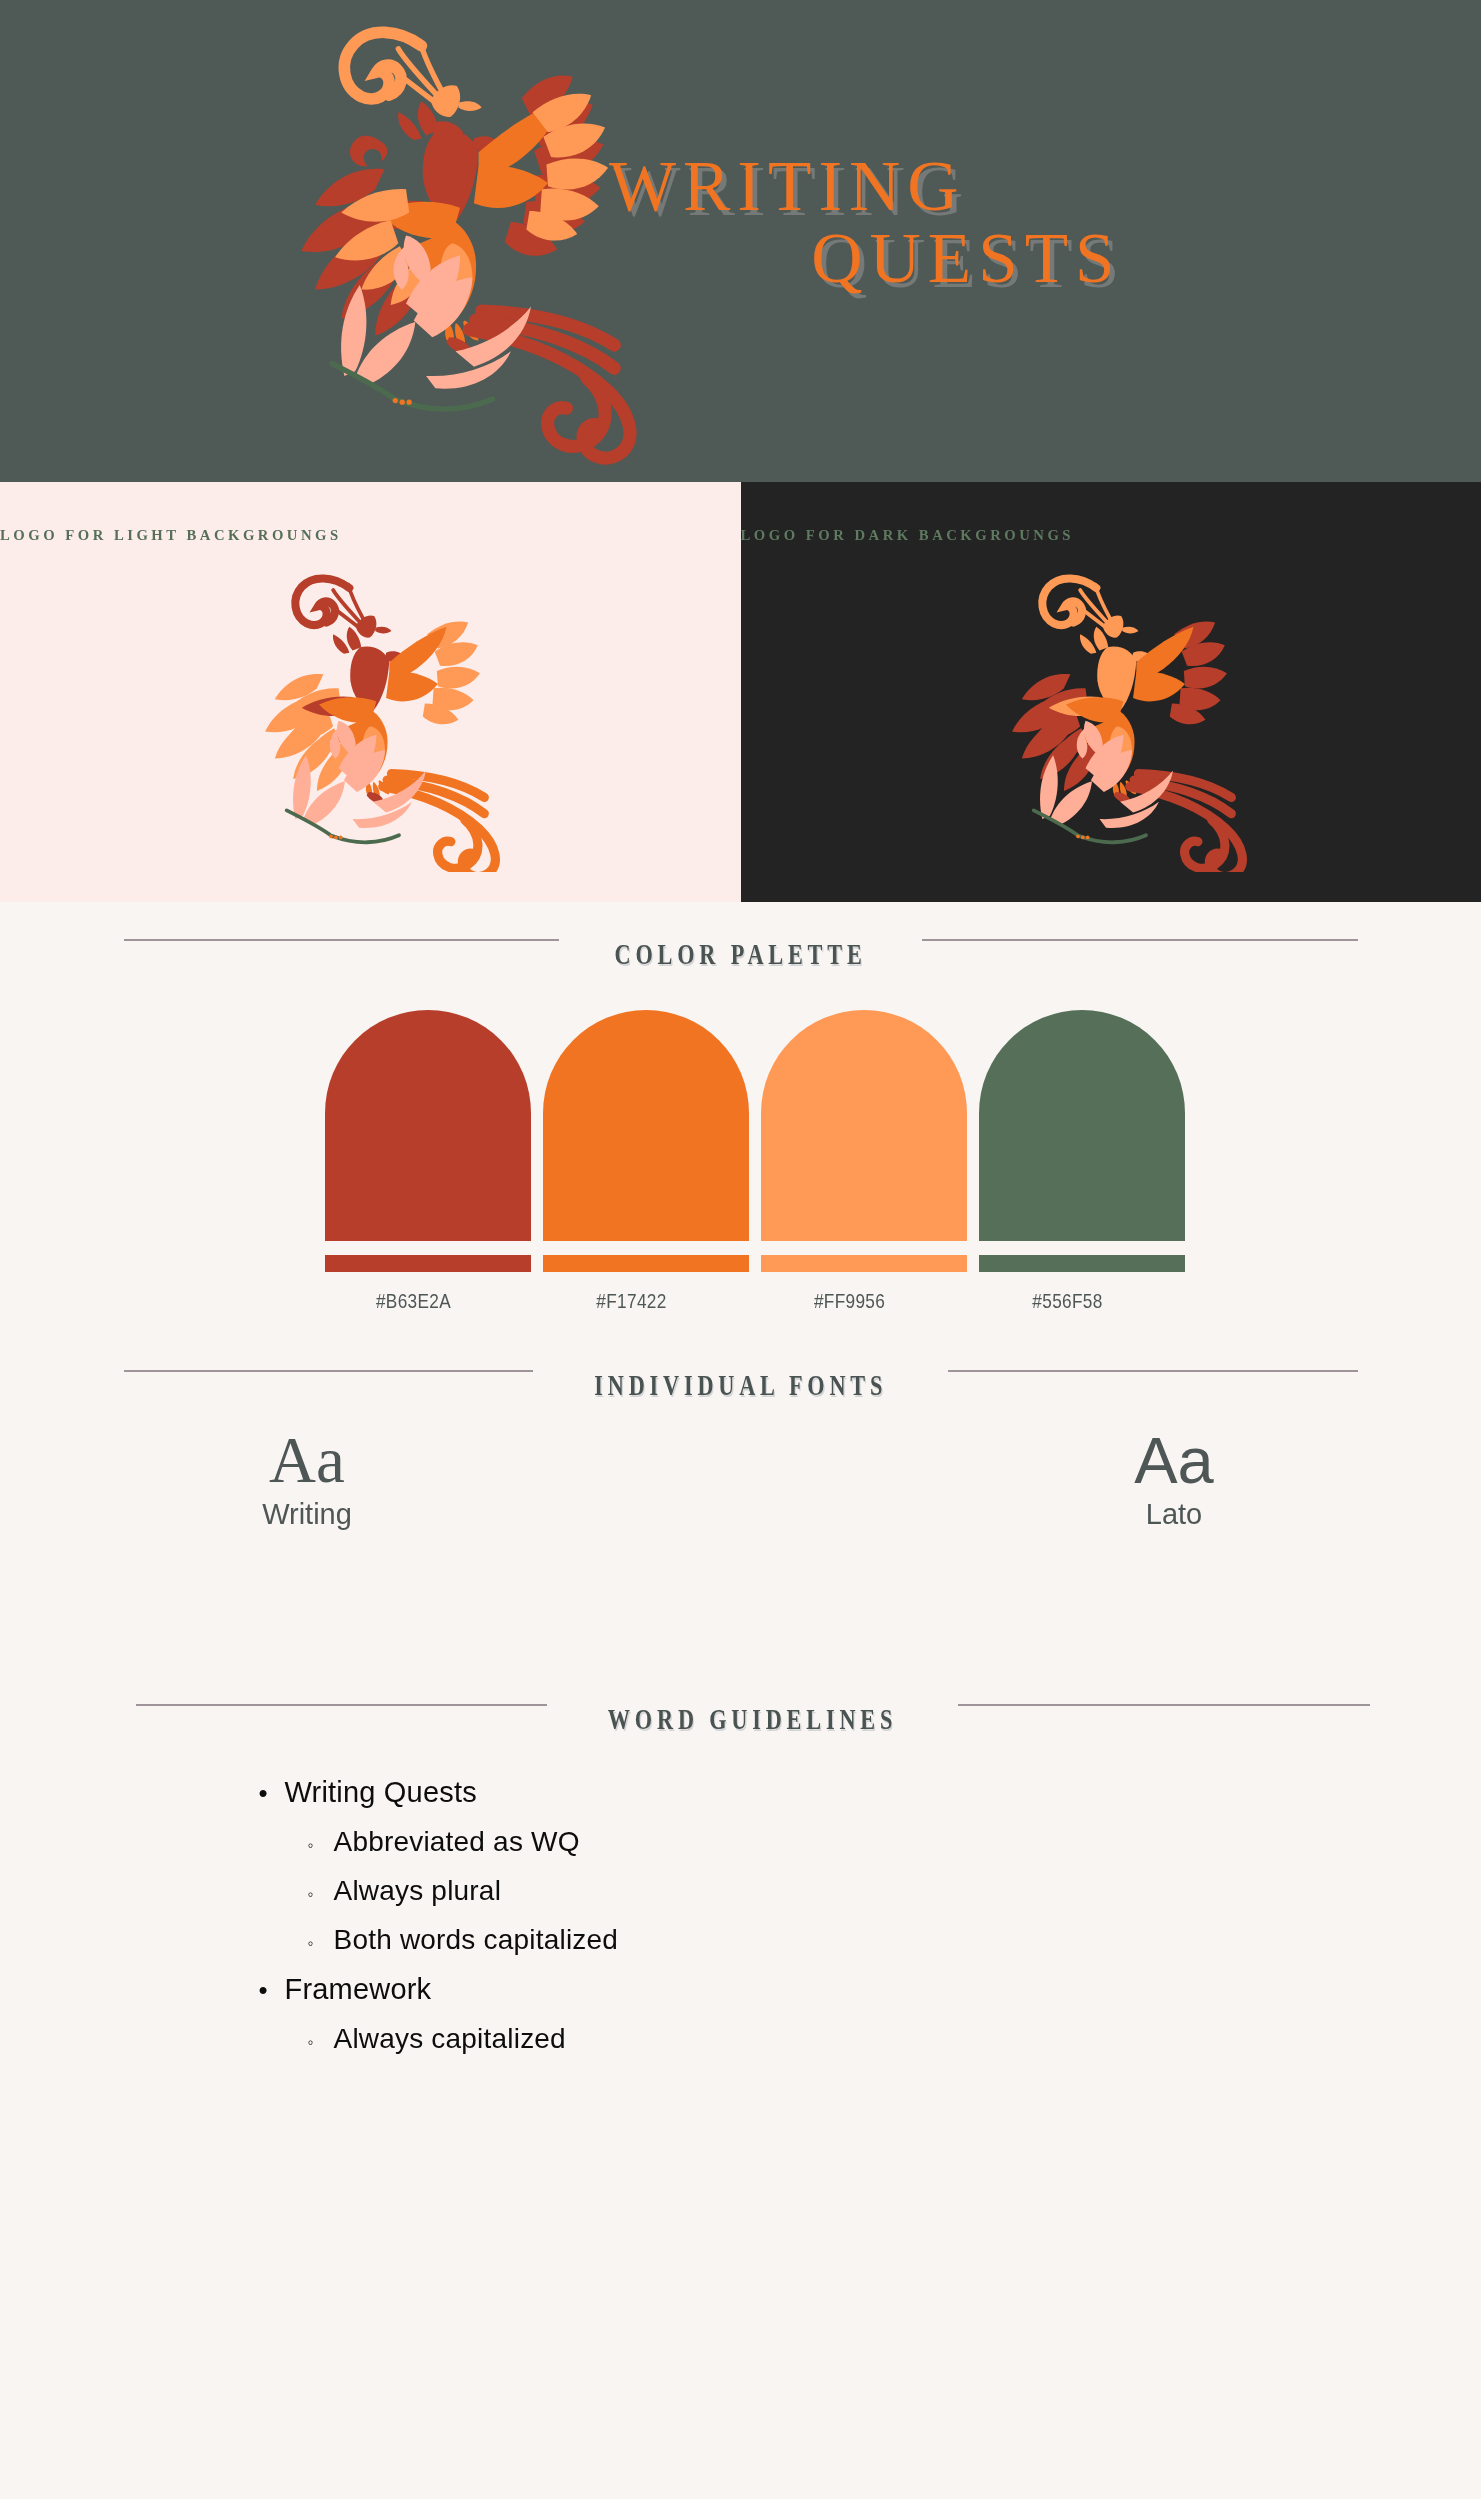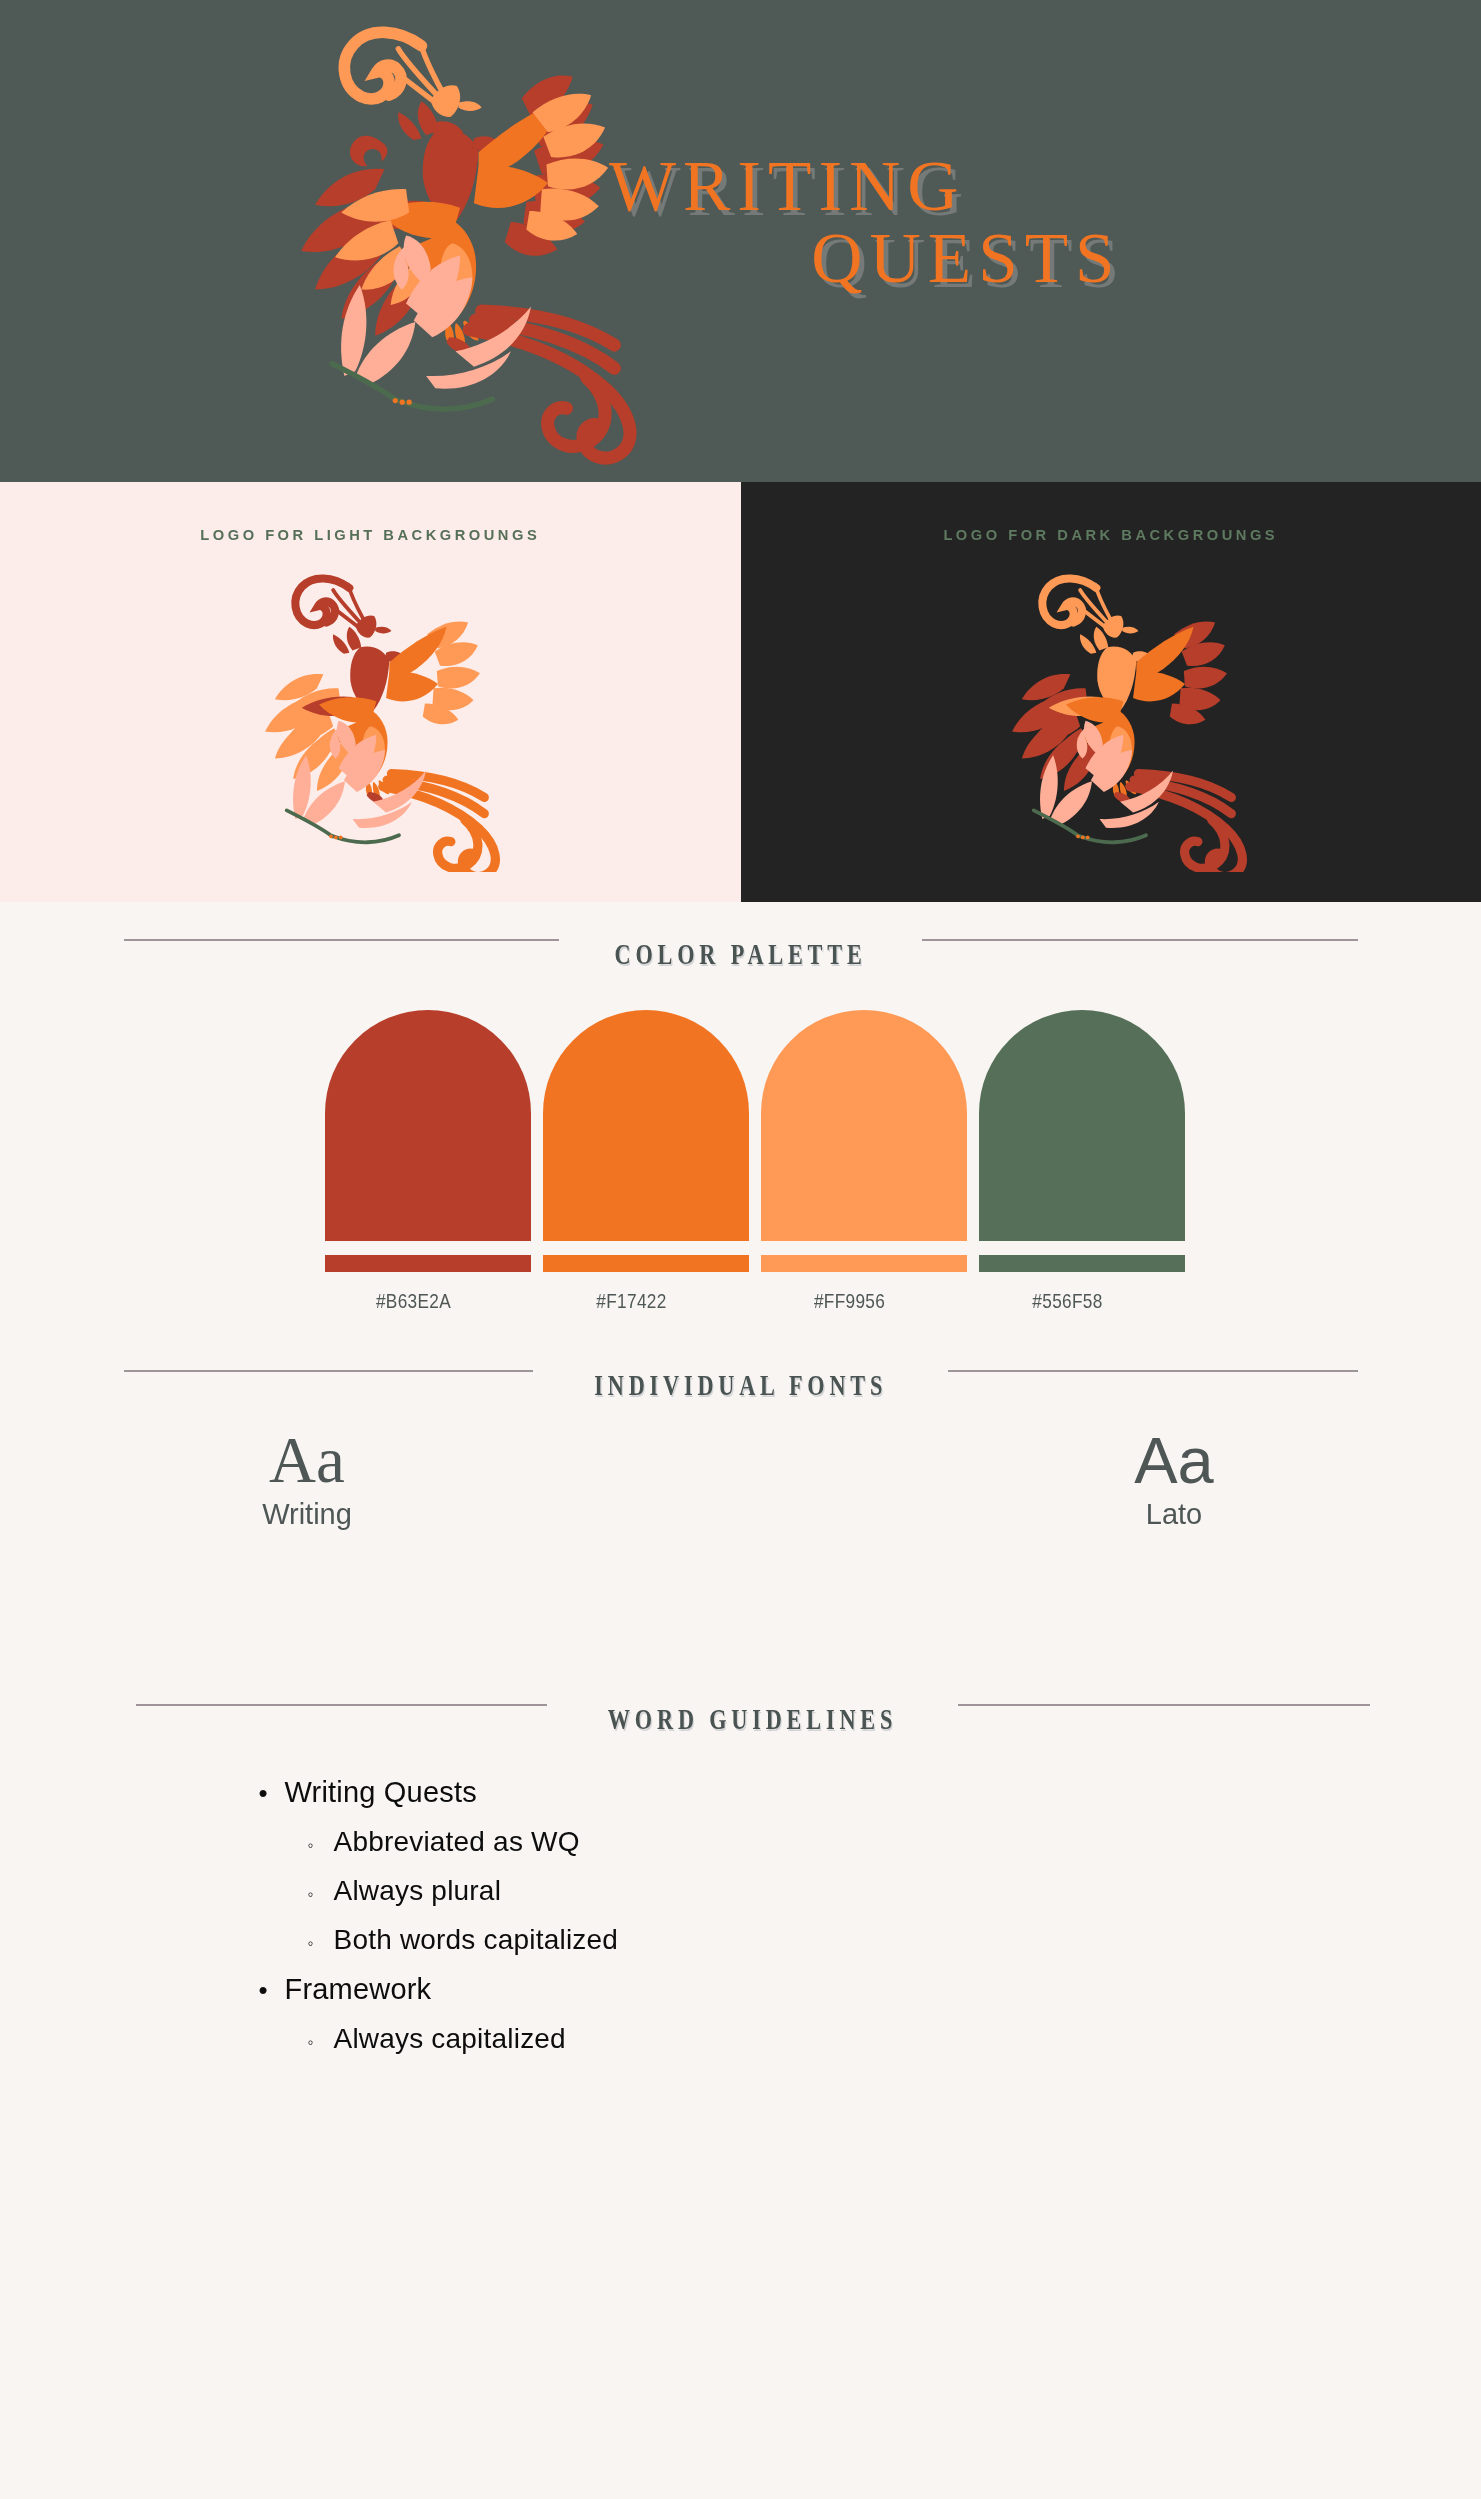--- a/index.html
+++ b/index.html
@@ -30,22 +30,22 @@
   }
   .hero-title .line2{ text-align:center; padding-right:3.1px; }
 
   
   .panels{ display:flex; width:1481px; height:420px; }
   .panel{ position:relative; width:741px; height:420px; overflow:hidden; }
   .panel-light{ background:#FDEDEA; }
   .panel-dark{ background:#232323; }
   .panel-label{
     position:absolute; top:45px; left:0; width:100%;
-    text-align:center;
-    font-family:Liberation Sans, sans-serif;
+    text-align:left;
+    font-family:Liberation Serif, serif;
     font-weight:bold;
     font-size:14.7px; letter-spacing:3.5px;
     color:#556F58;
   }
   .panel-dark .panel-label{ color:#5E7A60; }
   .panel-logo{ position:absolute; left:50%; transform:translateX(-50%); top:81px; width:324px; height:309px; }
   .panel-logo.offset-r{ margin-left:6.2px; }
 
   
   .section-head{

